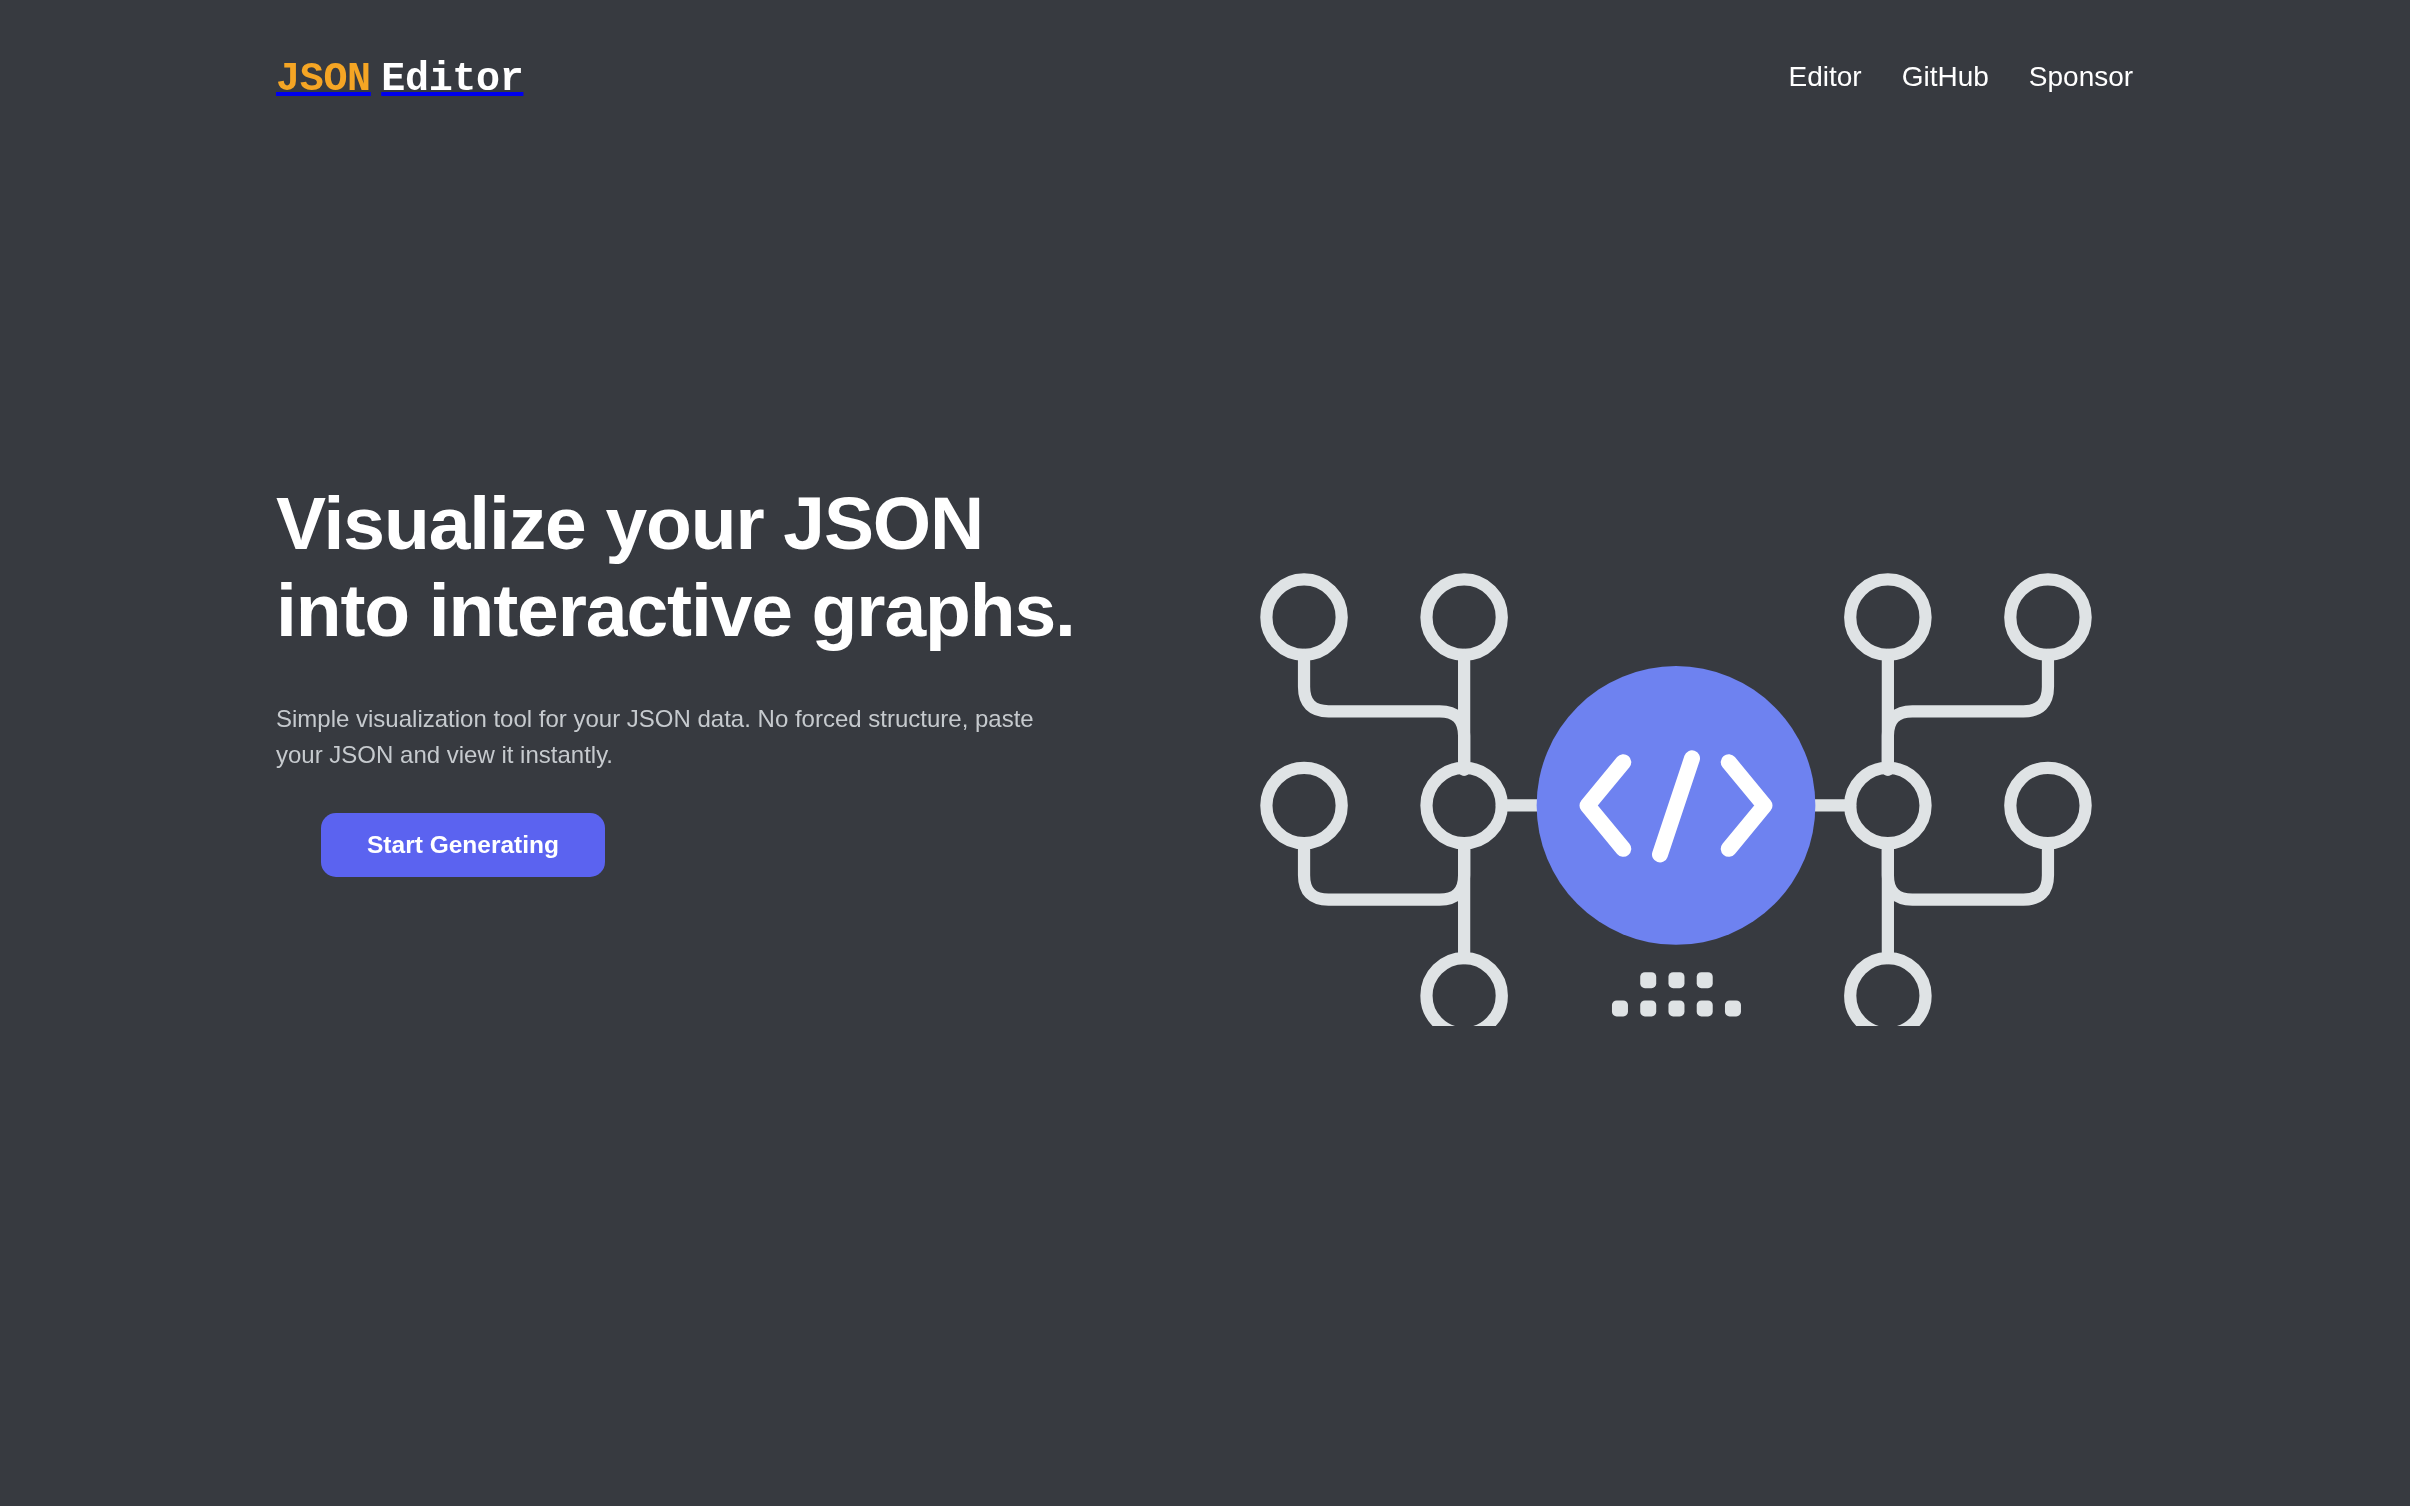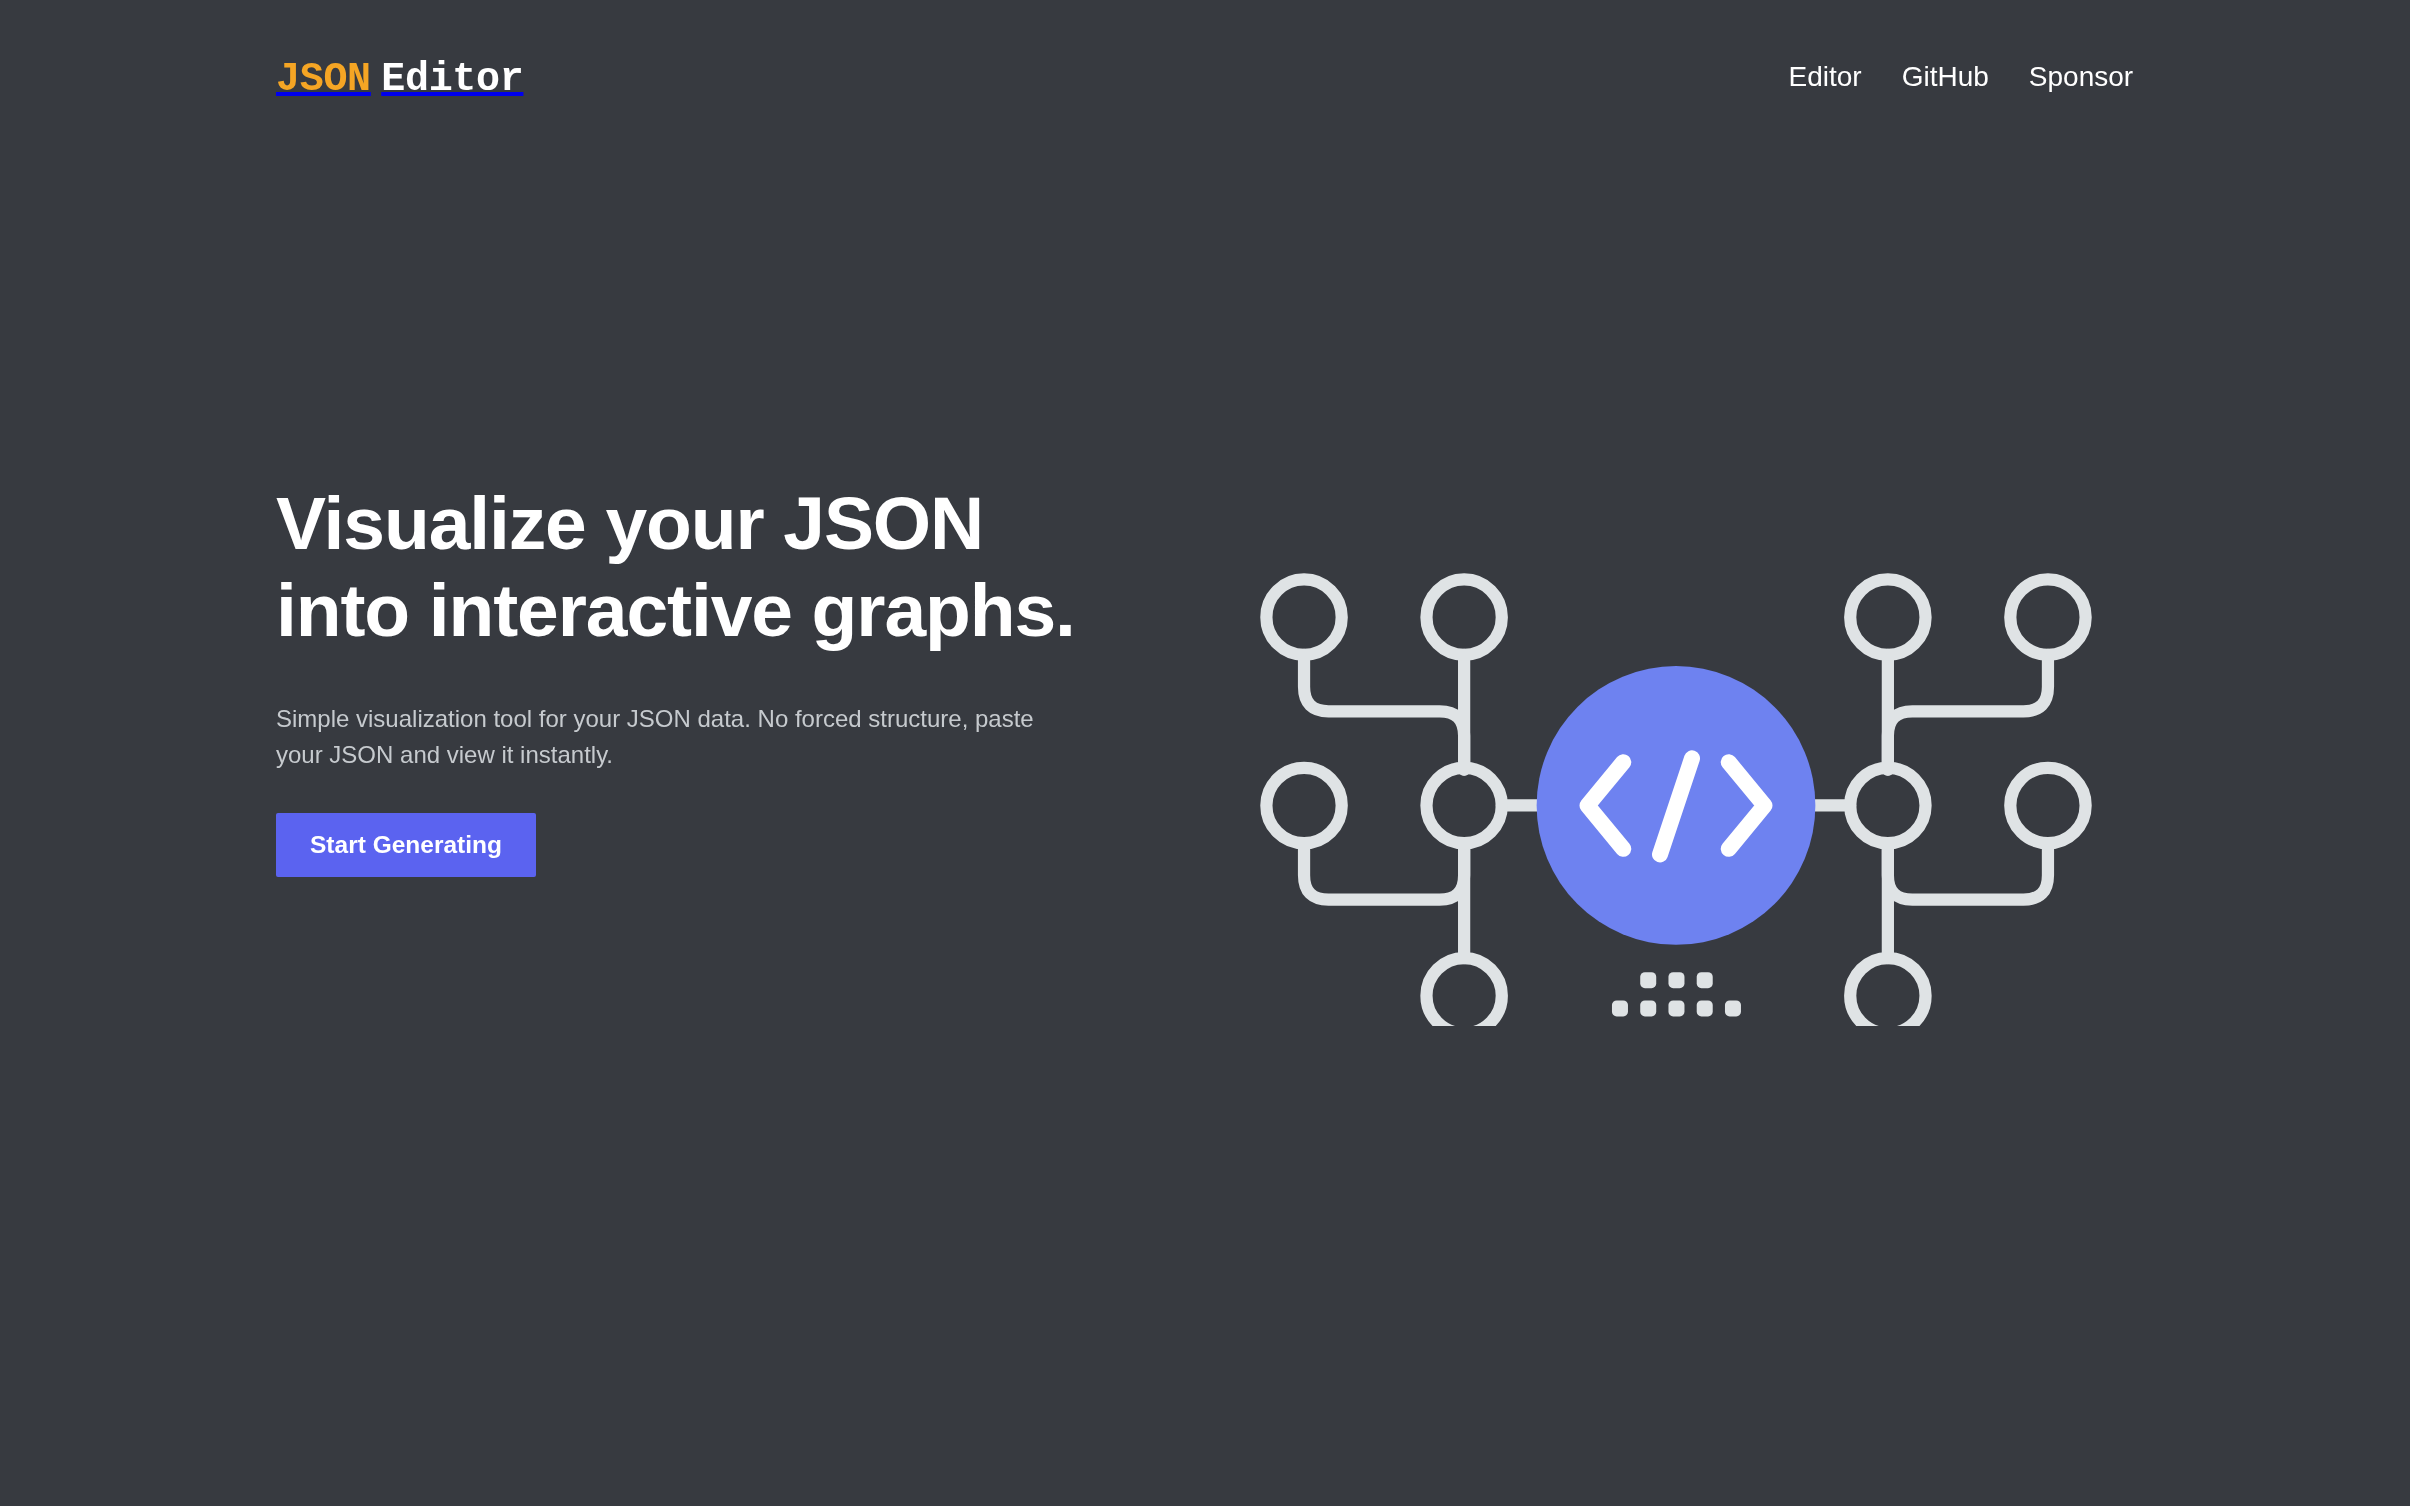--- a/index.html
+++ b/index.html
@@ -91,30 +91,31 @@
     color: #c6cace;
     font-weight: 400;
     max-width: 782px;
   }
   .cta-button {
     margin-top: 41px;
     display: inline-flex;
     align-items: center;
     justify-content: center;
     height: 64px;
-    padding: 0 34px;
+    padding: 0 46px;
     background: #5b63f0;
     color: #ffffff;
     font-size: 24.5px;
     font-weight: 600;
     border: none;
-    border-radius: 2px;
+    border-radius: 15px;
     cursor: pointer;
     font-family: "Liberation Sans", sans-serif;
     line-height: 1;
+    margin-left: 45px;
   }
 
   
   .hero-illustration {
     position: absolute;
     left: 1224px;
     top: 395px;
     width: 904px;
     height: 490px;
   }

